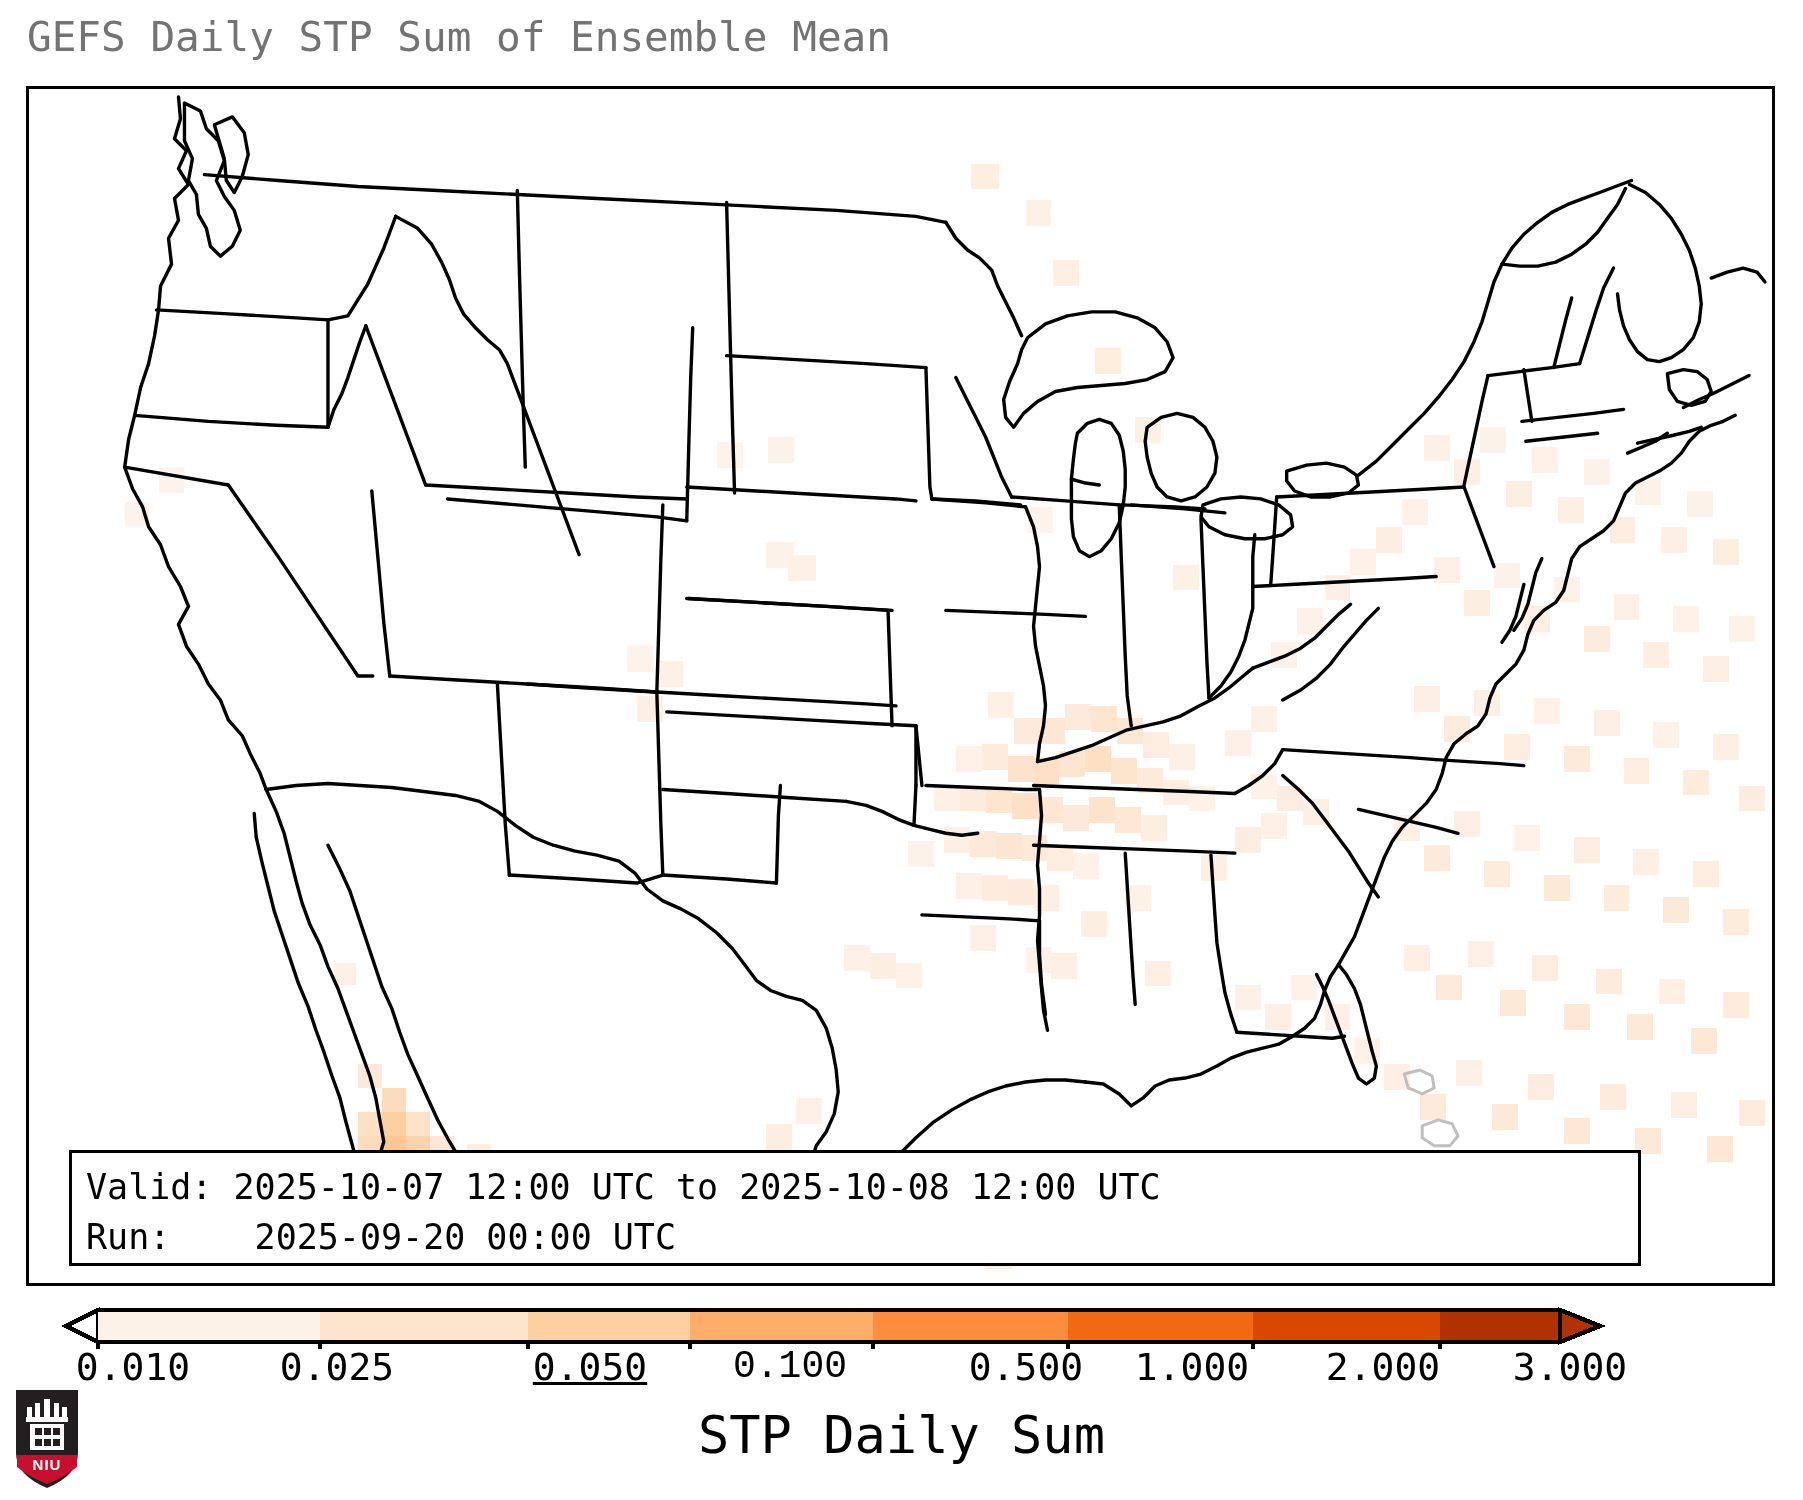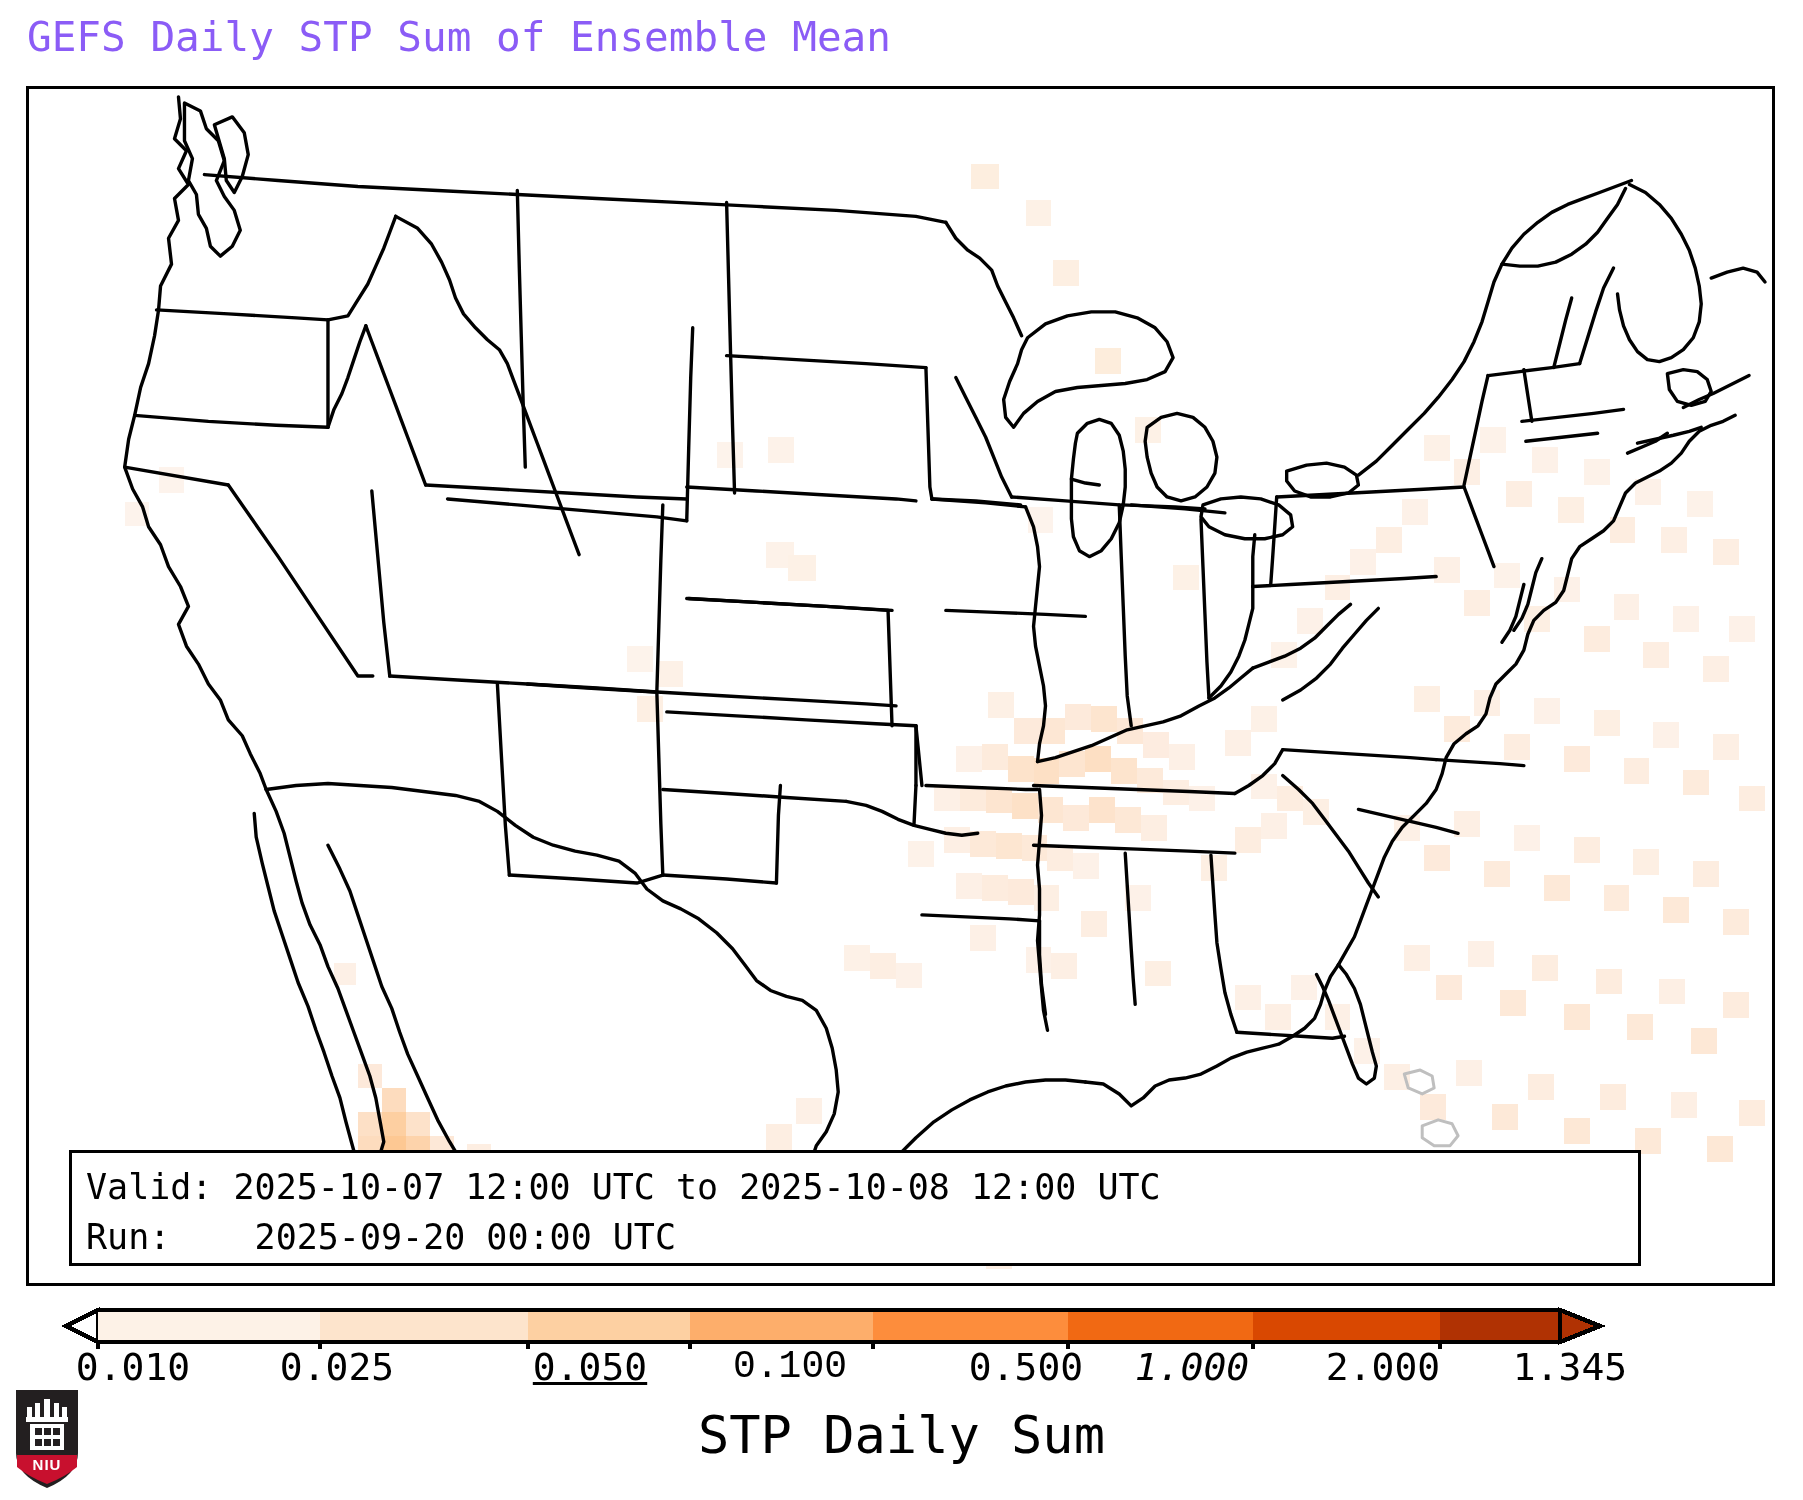--- a/index.html
+++ b/index.html
@@ -16,21 +16,21 @@
   }
 
   
   #figure-title {
     position: absolute;
     left: 27px;
     top: 17px;
     font-size: 41px;
     line-height: 1.0;
     letter-spacing: 0px;
-    color: #8b5cf6;
+    color: #737373;
     white-space: nowrap;
   }
 
   
   #map-frame {
     position: absolute;
     left: 26px;
     top: 86px;
     width: 1749px;
     height: 1200px;
@@ -630,23 +630,23 @@
     </g>
   </svg>
 </div>
 
 <div id="colorbar-ticklabels">
   <span class="cb-ticklabel" style="left:133px;">0.010</span>
   <span class="cb-ticklabel" style="left:337px;">0.025</span>
   <span class="cb-ticklabel" style="left:590px;text-decoration:underline;">0.050</span>
   <span class="cb-ticklabel" style="left:790px;font-family:Liberation Mono, monospace;">0.100</span>
   <span class="cb-ticklabel" style="left:1026px;">0.500</span>
-  <span class="cb-ticklabel" style="left:1192px;font-style:italic;">1.000</span>
+  <span class="cb-ticklabel" style="left:1192px;">1.000</span>
   <span class="cb-ticklabel" style="left:1383px;">2.000</span>
-  <span class="cb-ticklabel" style="left:1570px;">1.345</span>
+  <span class="cb-ticklabel" style="left:1570px;">3.000</span>
 </div>
 
 <div id="colorbar-axis-label">STP Daily Sum</div>
 
 <div id="niu-logo">
   <svg width="68" height="104" viewBox="0 0 68 104">
 
     <path d="M3 3 L65 3 L65 66 Q65 88 34 101 Q3 88 3 66 Z" fill="#231F20"></path>
 
     <g fill="#FFFFFF">

